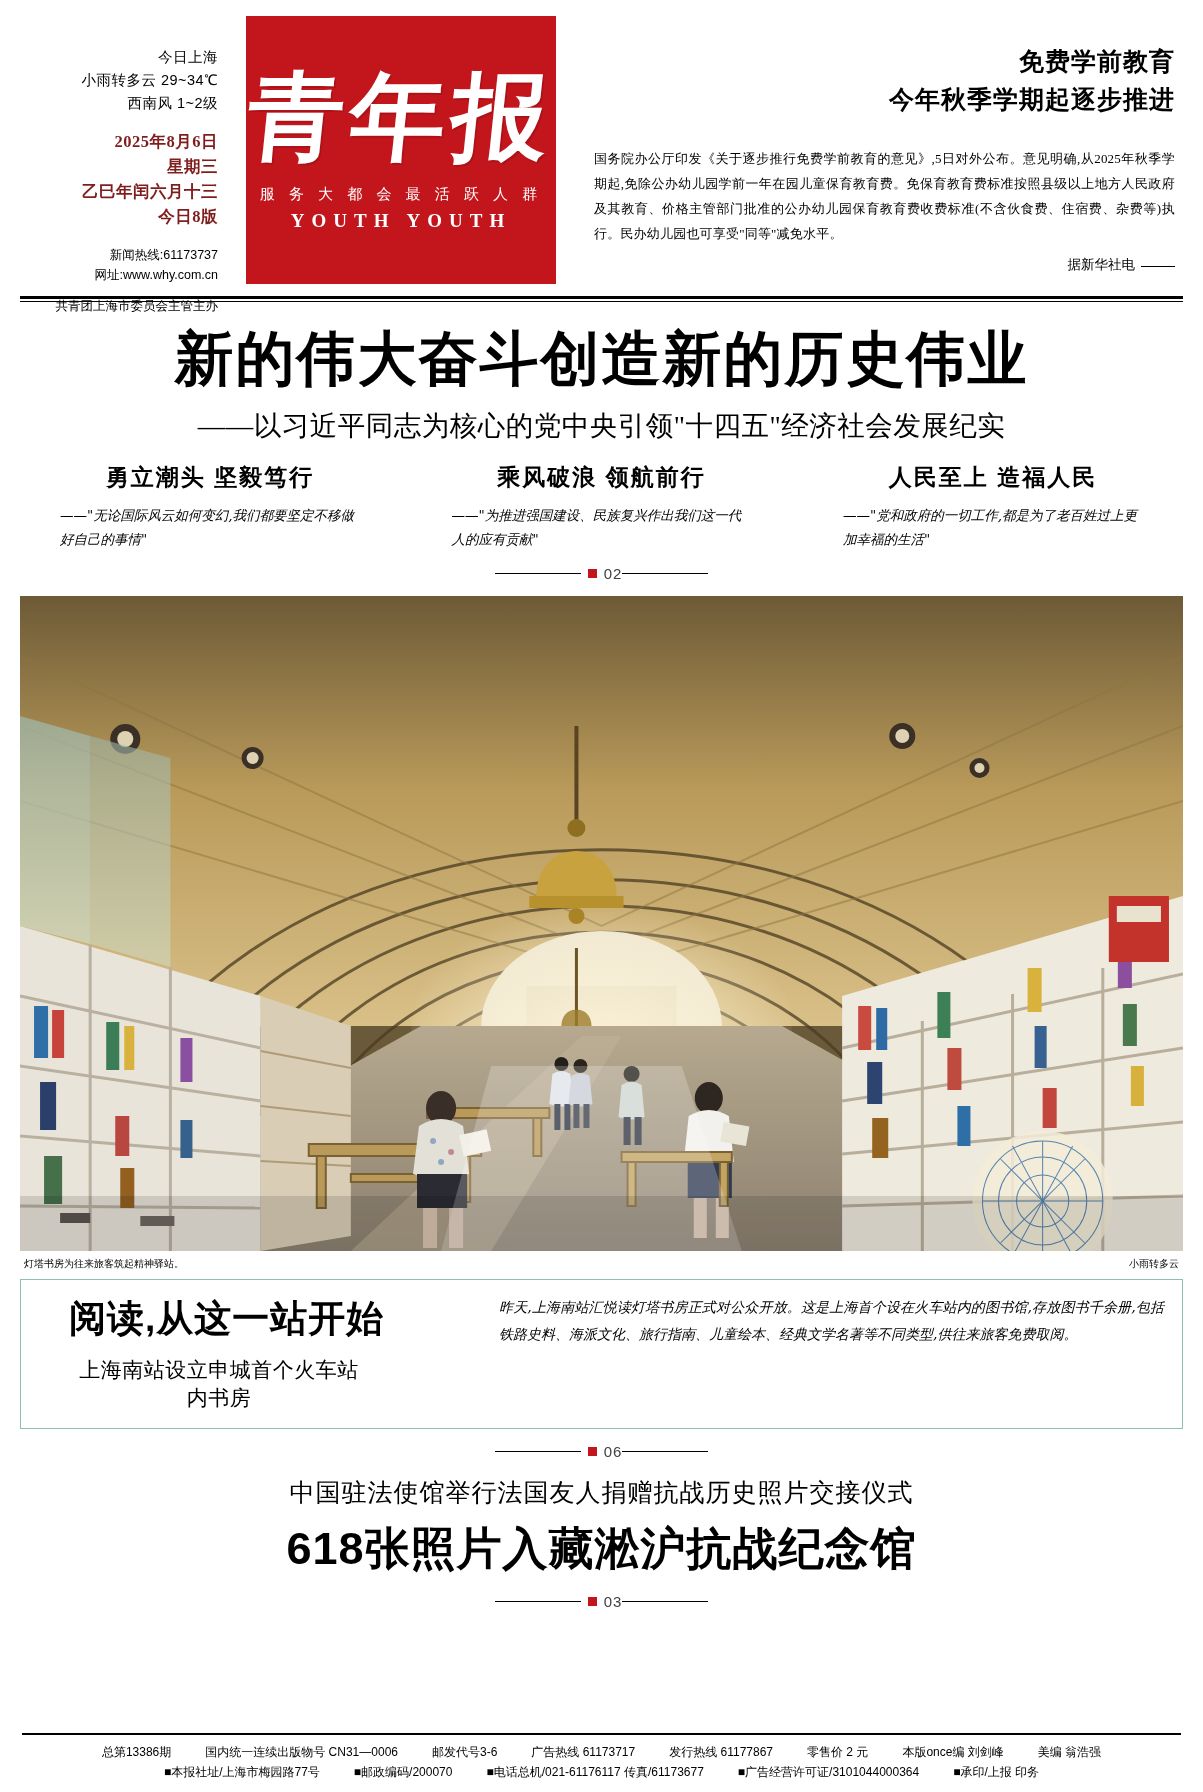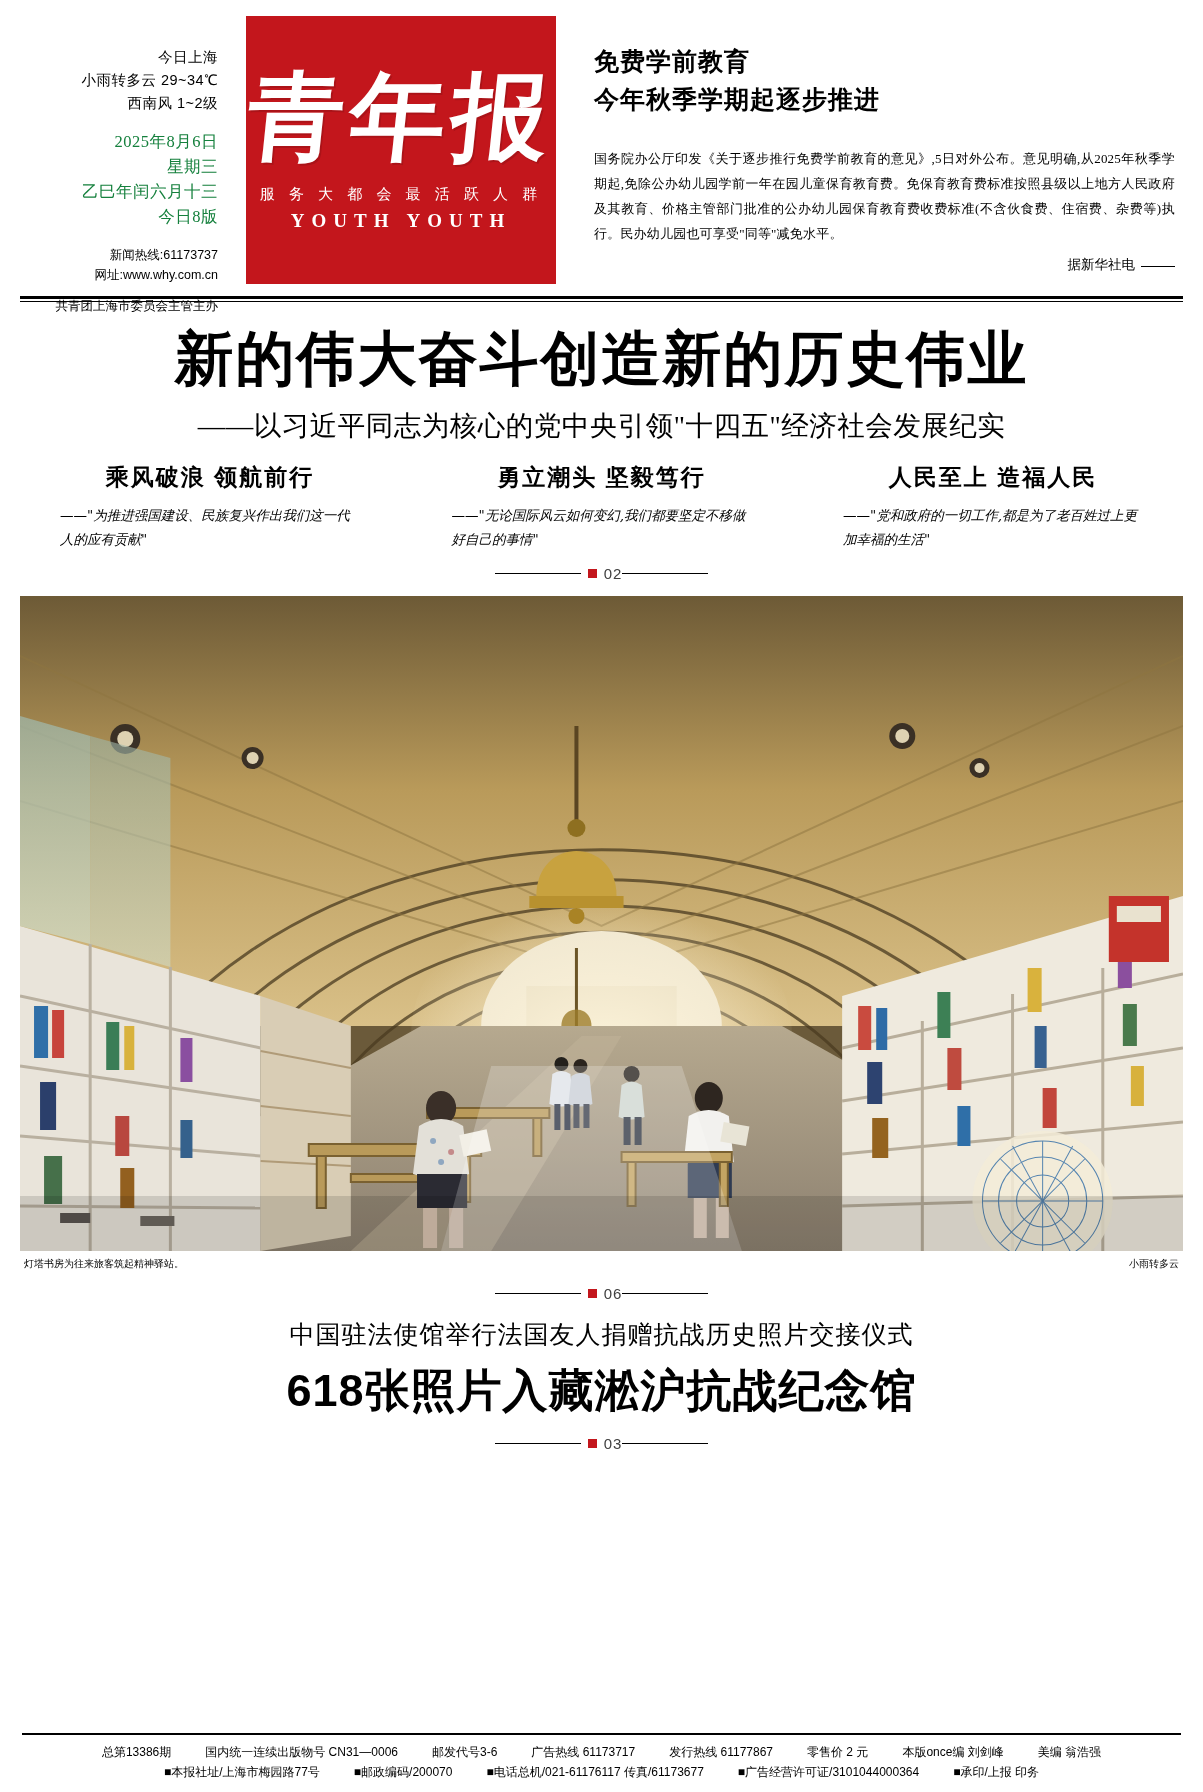--- a/index.html
+++ b/index.html
@@ -9,31 +9,31 @@
     font-family:"Liberation Serif", serif;
     color:#000;
     -webkit-font-smoothing:antialiased;
   }
   .page{position:relative;width:1203px;height:1792px;overflow:hidden;}
 
   
   .masthead{display:flex;align-items:stretch;padding:16px 28px 0 28px;height:290px;box-sizing:border-box;}
   .mh-left{width:200px;text-align:right;padding-top:30px;padding-right:10px;box-sizing:border-box;}
   .mh-left .wline{font-size:14.5px;line-height:23px;letter-spacing:.5px;font-family:"Liberation Sans",sans-serif;}
-  .mh-left .dateblk{margin-top:14px;color:#15803d;font-weight:normal;font-size:16.5px;line-height:25px;letter-spacing:.5px;}
+  .mh-left .dateblk{margin-top:14px;color:#7f1d1d;font-weight:bold;font-size:16.5px;line-height:25px;letter-spacing:.5px;}
   .mh-left .contact{margin-top:16px;font-size:12.5px;line-height:20px;font-family:"Liberation Sans",sans-serif;}
   .mh-left .sponsor{margin-top:12px;font-size:12.5px;line-height:18px;font-family:"Liberation Sans",sans-serif;}
 
   .mh-logo{width:310px;background:#c3161c;margin:0 18px;position:relative;display:flex;flex-direction:column;align-items:center;justify-content:center;color:#fff;height:268px;}
   .logo-cn{font-family:"DejaVu Serif",serif;font-size:96px;font-weight:bold;letter-spacing:6px;line-height:1;transform:skewX(-6deg);text-shadow:2px 2px 0 rgba(0,0,0,.12);}
   .logo-sub{margin-top:20px;font-size:15px;letter-spacing:5px;font-family:"Liberation Sans",sans-serif;}
   .logo-en{margin-top:6px;font-size:19px;letter-spacing:7px;font-weight:bold;font-family:"Liberation Serif",serif;}
 
   .mh-right{flex:1;padding-top:26px;padding-left:20px;box-sizing:border-box;}
-  .mh-right h2{margin:0;text-align:left;font-size:25px;font-weight:bold;line-height:38px;letter-spacing:1px;font-family:"Liberation Sans",sans-serif;}
+  .mh-right h2{margin:0;text-align:right;font-size:25px;font-weight:bold;line-height:38px;letter-spacing:1px;font-family:"Liberation Sans",sans-serif;}
   .mh-right .body{margin-top:28px;font-size:13px;line-height:25px;text-align:justify;letter-spacing:.2px;}
   .mh-right .src{margin-top:10px;text-align:right;font-size:13.5px;padding-right:40px;position:relative;}
   .mh-right .src:after{content:"";position:absolute;right:0;bottom:7px;width:34px;height:1px;background:#000;}
 
   .rule-thick{height:3px;background:#000;margin:6px 20px 0 20px;}
   .rule-thin{height:1px;background:#000;margin:2px 20px 0 20px;}
 
   
   .headline{padding:22px 24px 0 24px;text-align:center;}
   .headline h1{margin:0;font-size:59px;line-height:70px;font-weight:bold;letter-spacing:2px;font-family:"Liberation Sans",sans-serif;}
@@ -114,26 +114,26 @@
   <div class="rule-thick"></div>
   <div class="rule-thin"></div>
 
   <div class="headline">
     <h1>新的伟大奋斗创造新的历史伟业</h1>
     <h3>——以习近平同志为核心的党中央引领"十四五"经济社会发展纪实</h3>
   </div>
 
   <div class="subheads">
     <div class="sub">
+      <div class="t">勇立潮头  坚毅笃行</div>
+      <div class="q">——"无论国际风云如何变幻,我们都要坚定不移做好自己的事情"</div>
+    </div>
+    <div class="sub">
       <div class="t">乘风破浪  领航前行</div>
       <div class="q">——"为推进强国建设、民族复兴作出我们这一代人的应有贡献"</div>
-    </div>
-    <div class="sub">
-      <div class="t">勇立潮头  坚毅笃行</div>
-      <div class="q">——"无论国际风云如何变幻,我们都要坚定不移做好自己的事情"</div>
     </div>
     <div class="sub">
       <div class="t">人民至上  造福人民</div>
       <div class="q">——"党和政府的一切工作,都是为了老百姓过上更加幸福的生活"</div>
     </div>
   </div>
 
   <div class="pagemark">
     <div class="ln"></div>
     <div class="sq"></div>
@@ -368,20 +368,27 @@
           <polygon points="0,600 1160,600 1160,655 0,655"></polygon>
         </g>
       </svg>
     </div>
     <div class="capline">
       <span>灯塔书房为往来旅客筑起精神驿站。</span>
       <span>小雨转多云</span>
     </div>
   </div>
 
+  <div class="storybox">
+    <div class="story-left">
+      <h2>阅读,从这一站开始</h2>
+      <div class="sub">上海南站设立申城首个火车站内书房</div>
+    </div>
+    <div class="story-right">昨天,上海南站汇悦读灯塔书房正式对公众开放。这是上海首个设在火车站内的图书馆,存放图书千余册,包括铁路史料、海派文化、旅行指南、儿童绘本、经典文学名著等不同类型,供往来旅客免费取阅。</div>
+  </div>
 
   <div class="pagemark">
     <div class="ln"></div>
     <div class="sq"></div>
     <div class="num">06</div>
     <div class="ln"></div>
   </div>
 
   <div class="bottomhead">
     <div class="k">中国驻法使馆举行法国友人捐赠抗战历史照片交接仪式</div>

